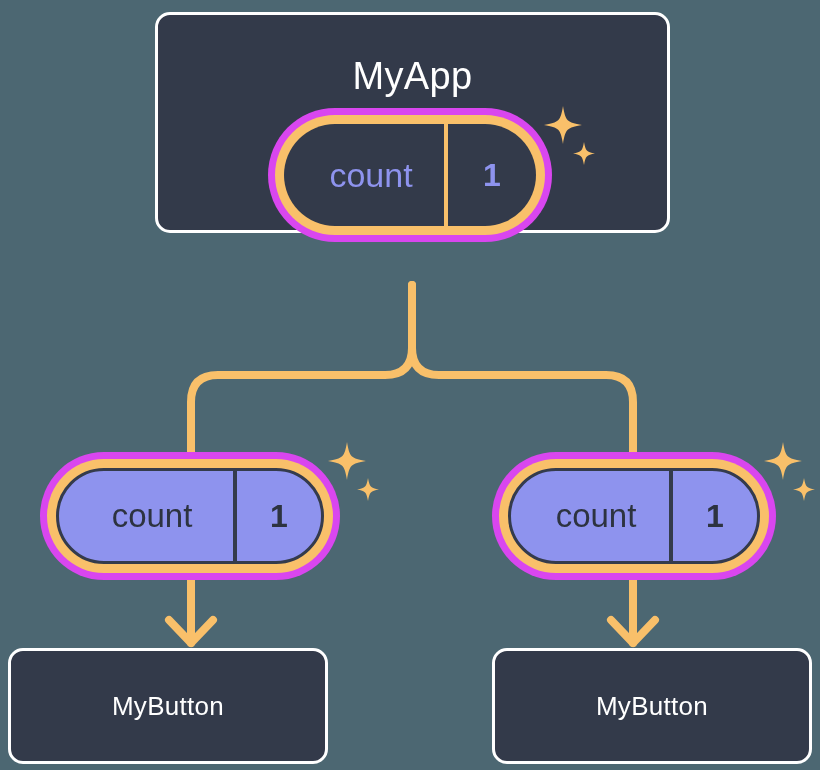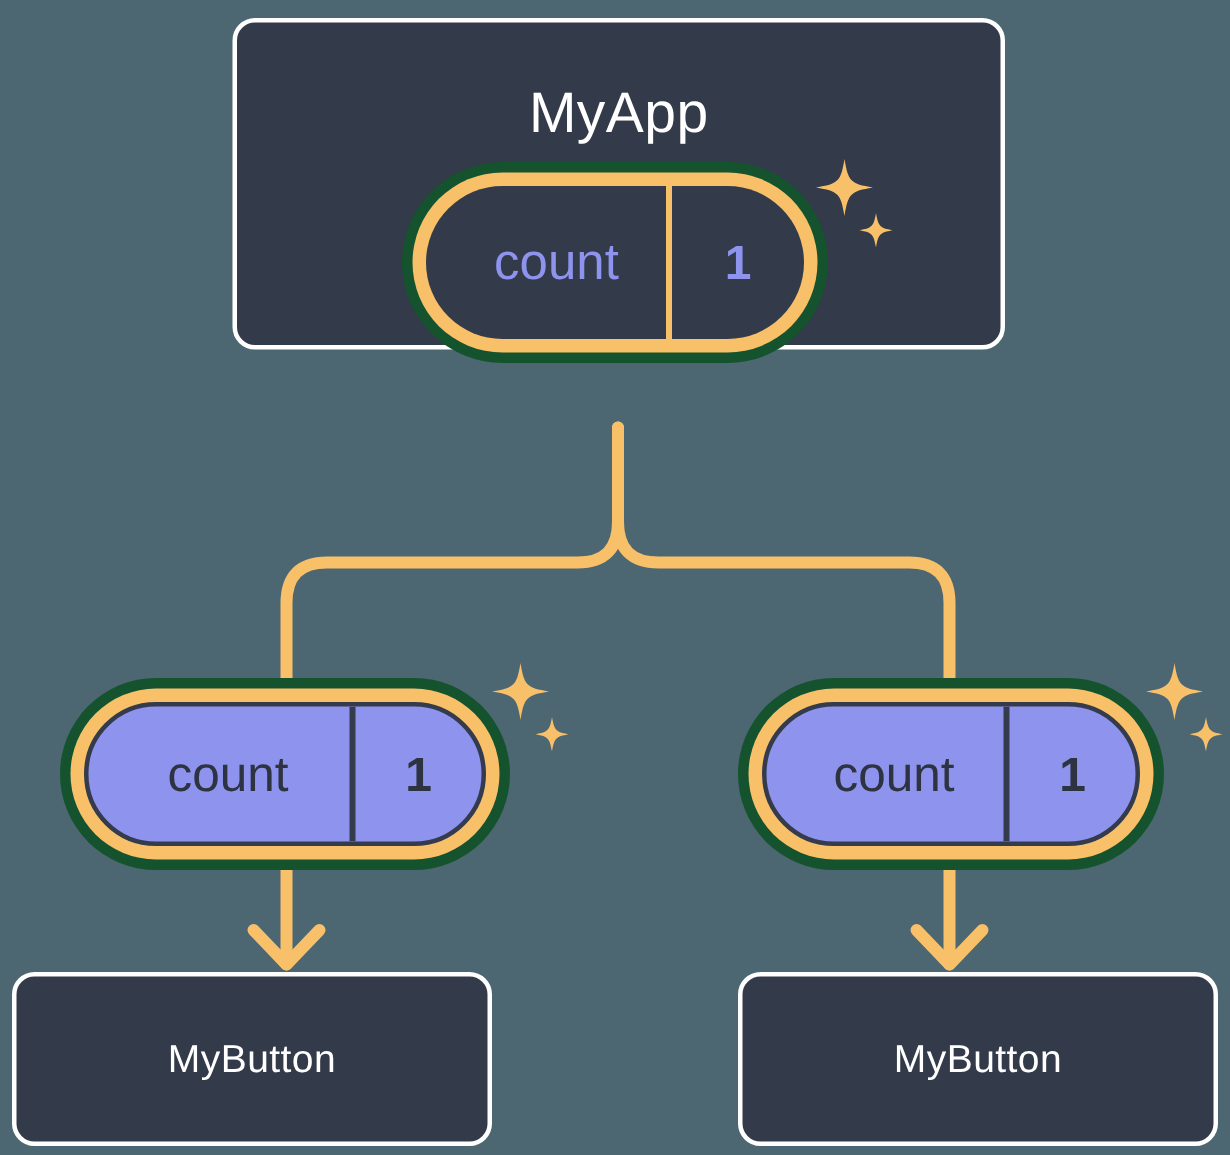--- a/index.html
+++ b/index.html
@@ -34,21 +34,21 @@
     white-space:nowrap;
   }
   #myapp-title{ top:40px; font-size:38px; }
   .btn-title{ top:50%; transform:translateY(-50%); font-size:26px; }
 
   
   .pill{
     position:absolute;
     box-sizing:border-box;
     border-radius:999px;
-    background:#14532d;              
+    background:#d946ef;              
     padding:7px;
     z-index:5;
   }
   .pill-mid{
     width:100%;height:100%;
     box-sizing:border-box;
     border-radius:999px;
     background:#f9c06a;              
     padding:9px;
   }

